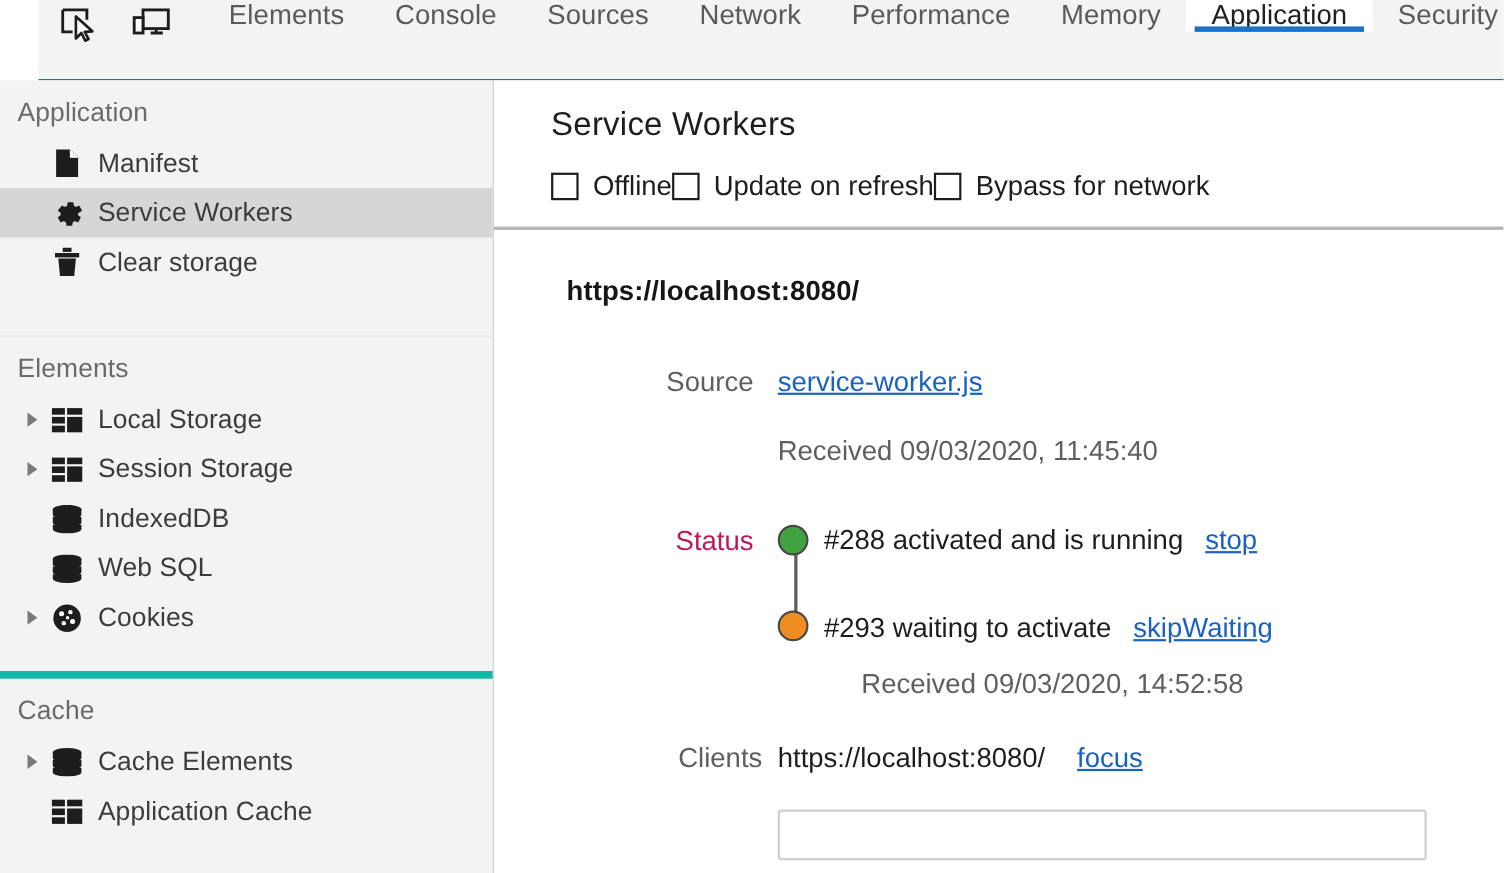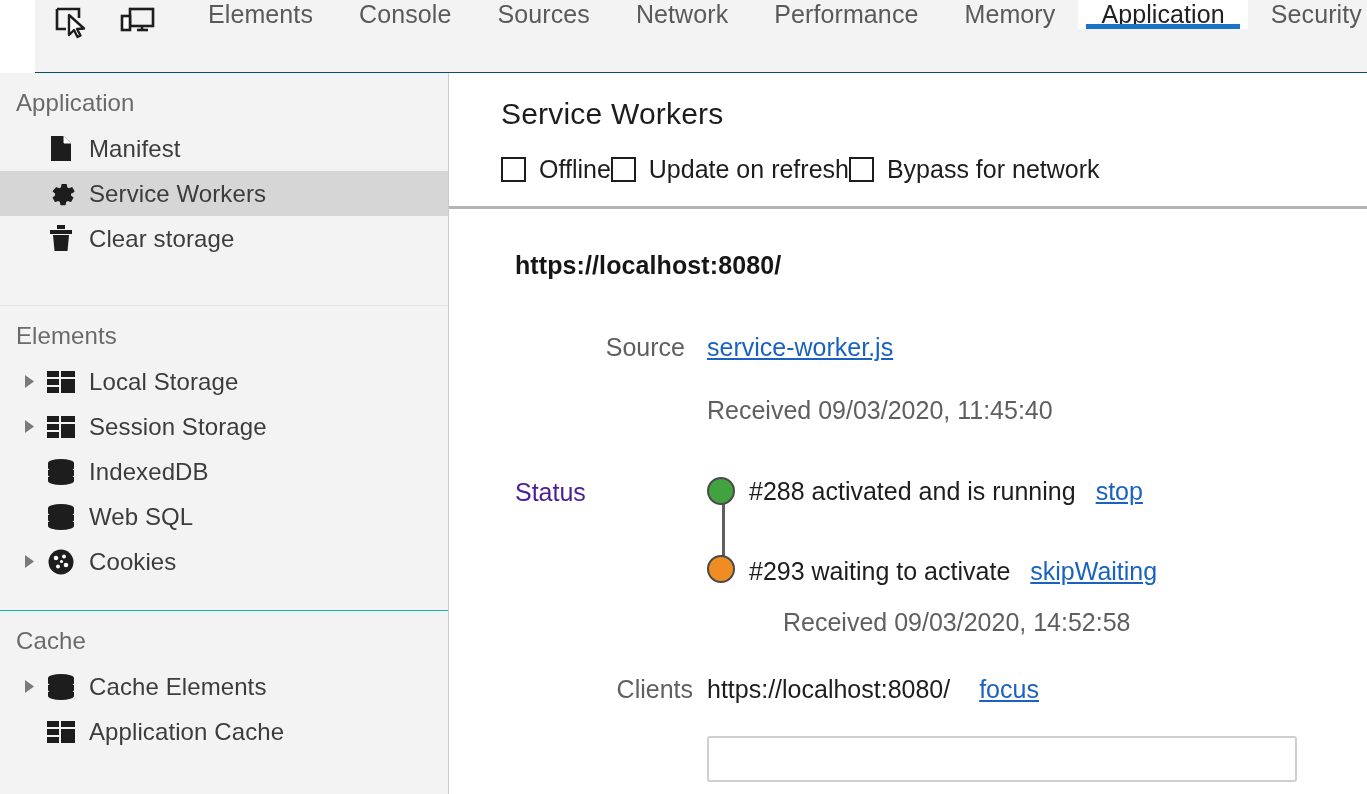--- a/index.html
+++ b/index.html
@@ -138,21 +138,21 @@
     width: 38px;
     min-width: 38px;
     display: flex;
     align-items: center;
     justify-content: center;
     margin-right: 9px;
   }
 
   .sb-label { line-height: 1; }
 
-  .sb-section.cache { border-top: 1px solid #14b8a6; }
+  .sb-section.cache { border-top: 7px solid #14b8a6; }
 
   
   .main {
     flex: 1;
     background: #ffffff;
     position: relative;
     overflow: hidden;
   }
 
   .sw-header { padding: 24px 0 0 52px; }
@@ -254,23 +254,24 @@
 
   
   .status-block {
     display: flex;
     margin-top: 48px;
   }
 
   .status-label {
     width: 192px;
     min-width: 192px;
+    text-align: right;
     padding-right: 22px;
     font-size: 25px;
-    color: #4c1d95;
+    color: #be185d;
     line-height: 34px;
   }
 
   .status-timeline {
     position: relative;
     width: 32px;
     min-width: 32px;
   }
 
   .tl-line {

